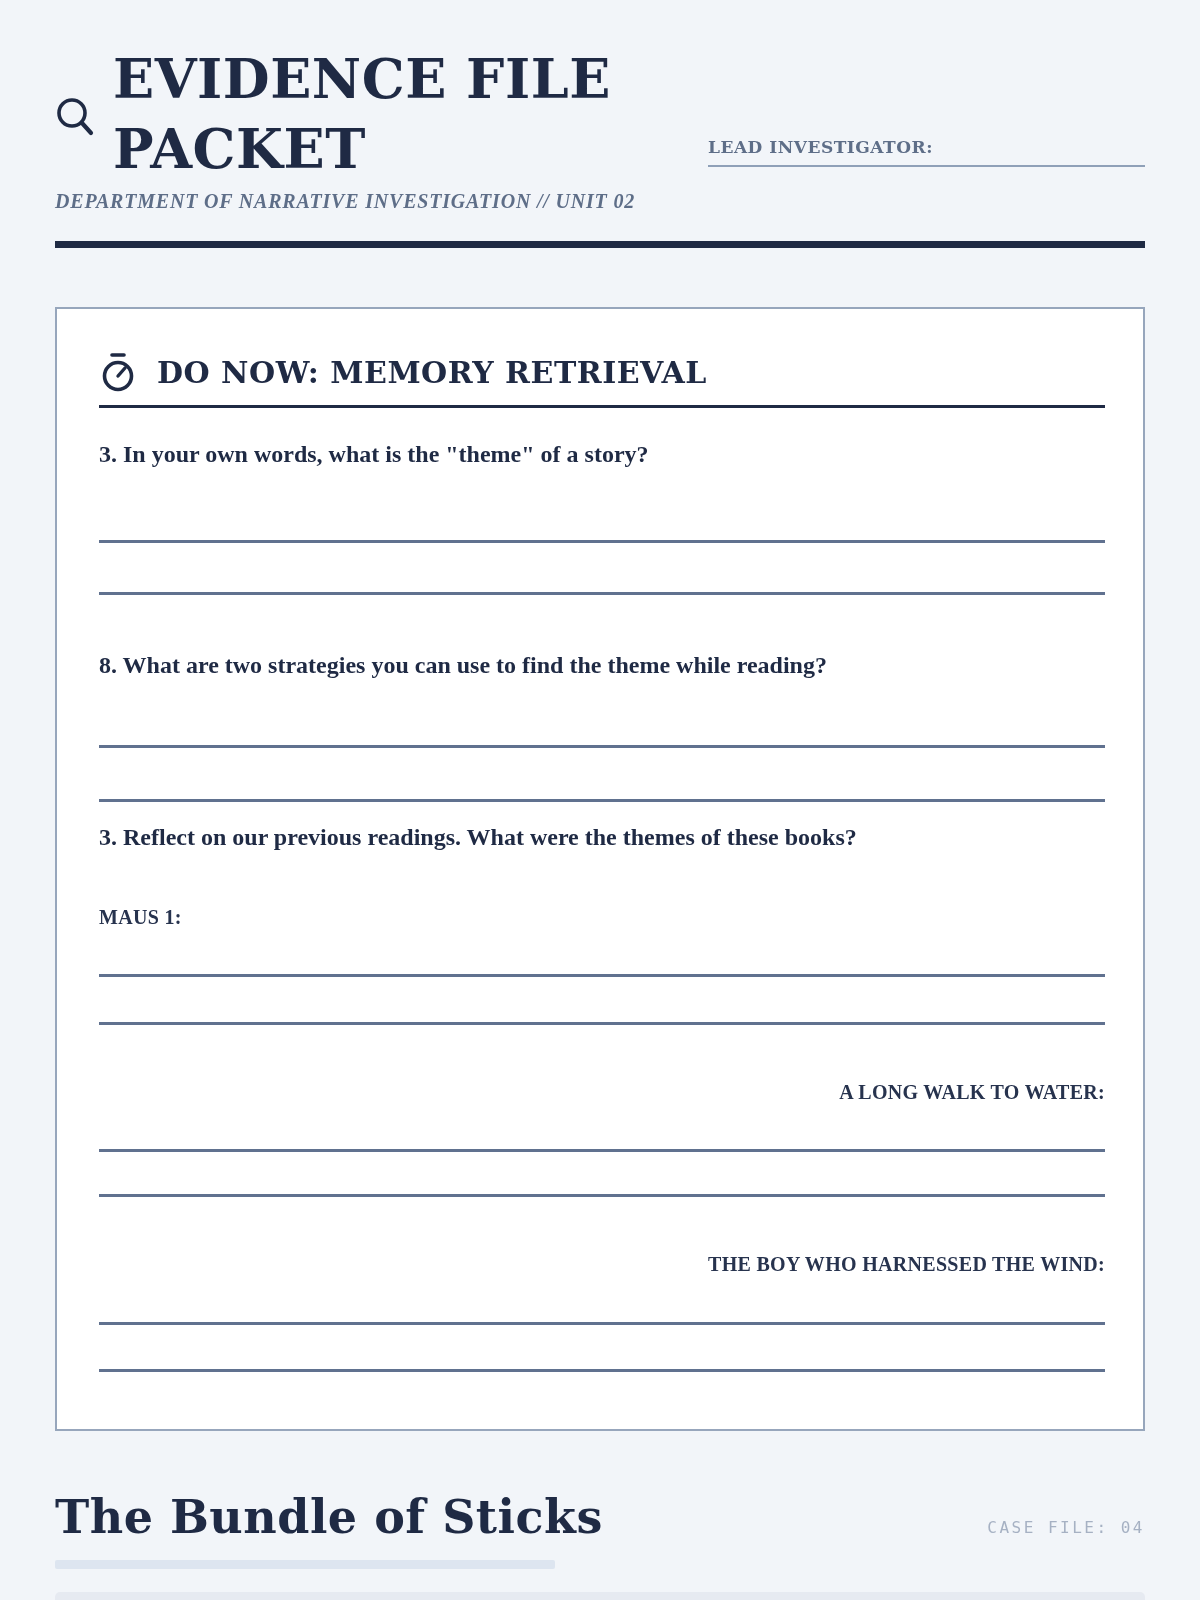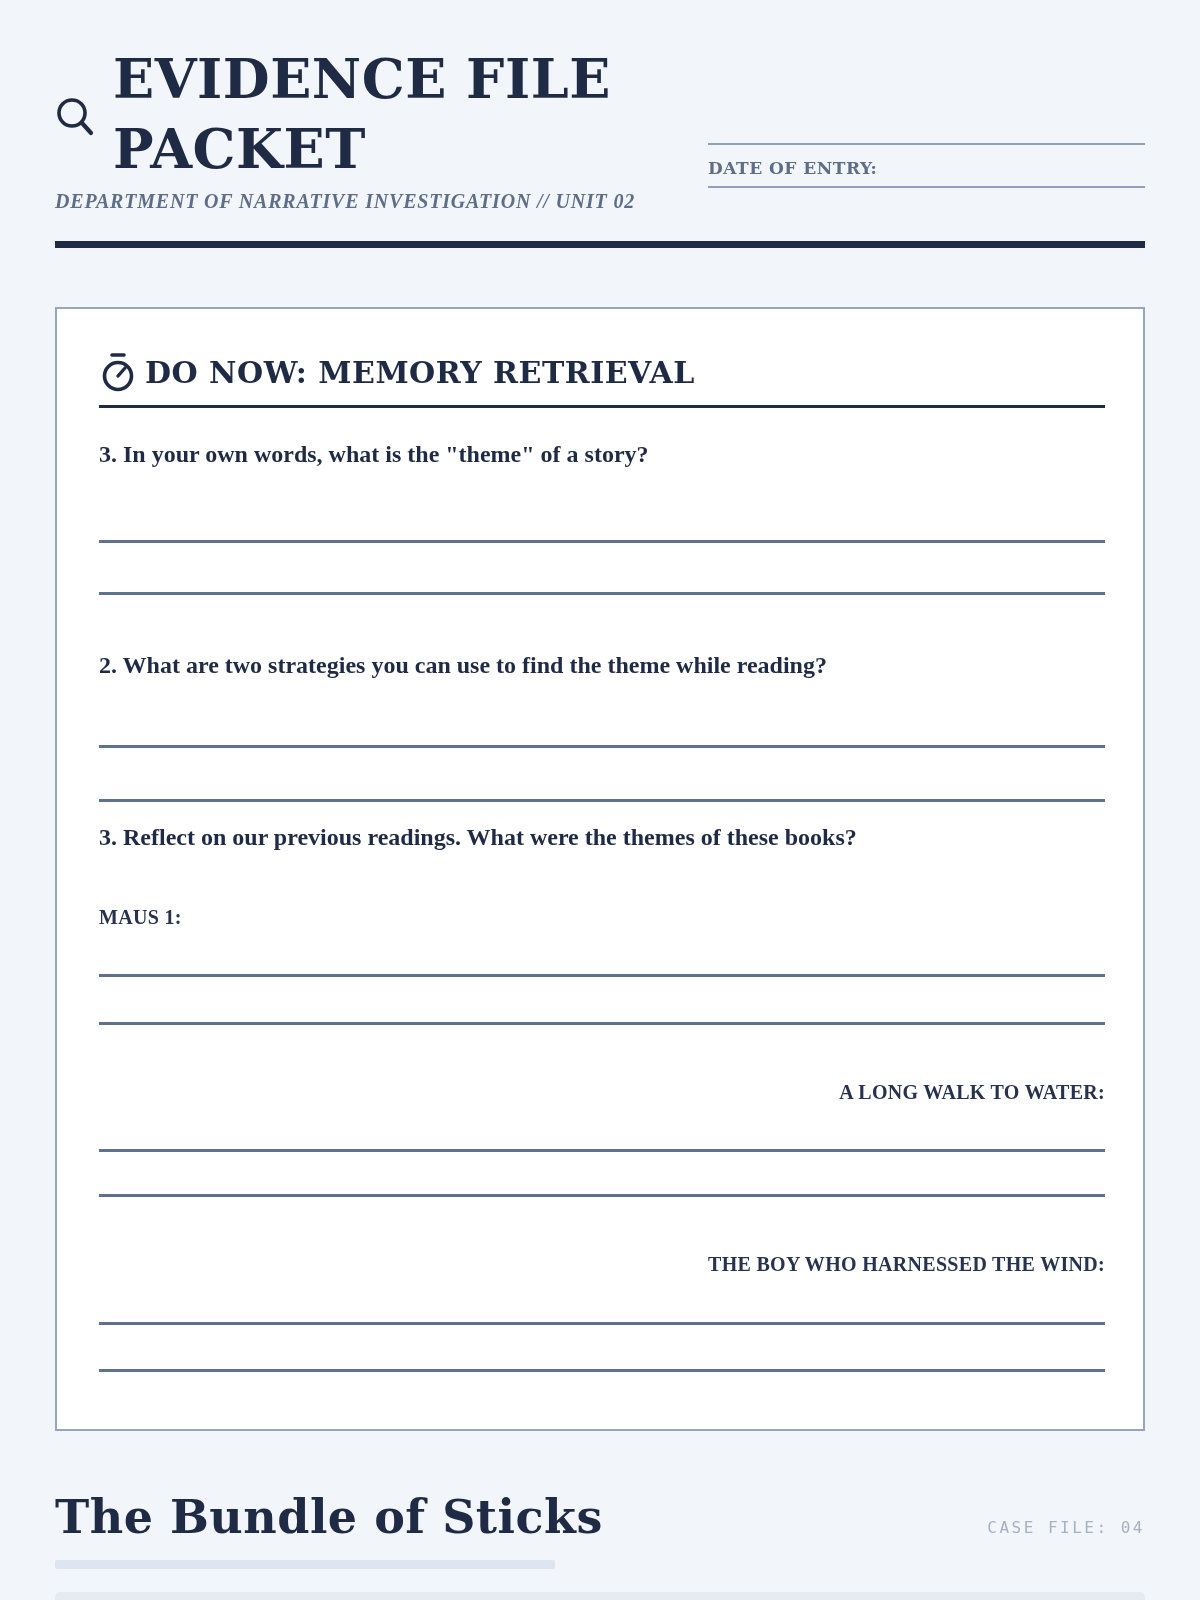--- a/index.html
+++ b/index.html
@@ -49,21 +49,21 @@
   
   .card {
     position: absolute; left: 55px; top: 307px;
     width: 1090px; height: 1124px;
     background: #ffffff;
     border: 2px solid #97a6bc;
     padding: 0 38px 0 42px;
   }
   .do-now-header {
     margin-top: 42px;
-    display: flex; align-items: center; gap: 8px;
+    display: flex; align-items: center; gap: 20px;
     padding-bottom: 12px;
     border-bottom: 3px solid #1f2a44;
   }
   .stopwatch-wrap { width: 38px; height: 42px; flex: 0 0 auto; }
   .do-now-title {
     font-size: 30px; font-weight: bold; letter-spacing: 0.5px; color: #1f2a44;
   }
   .question {
     font-family: "Liberation Serif", serif;
     font-weight: bold; font-size: 24px; line-height: 1.25; color: #1f2a44;
@@ -122,24 +122,21 @@
       <circle class="stroke" cx="17" cy="17" r="13" stroke-width="3.6"></circle>
       <line class="stroke" x1="27" y1="27" x2="36" y2="37" stroke-width="4.2"></line>
     </svg>
   </div>
   <div class="doc-title">EVIDENCE FILE PACKET</div>
 </div>
 <div class="doc-subtitle">DEPARTMENT OF NARRATIVE INVESTIGATION // UNIT 02</div>
 
 <div class="header-fields">
   <div class="field-row">
-    <div class="field-line"></div>
-  </div>
-  <div class="field-row">
-    <div class="field-label">DATE OF ENTRY:</div>
+    <div class="field-label">LEAD INVESTIGATOR:</div>
     <div class="field-line"></div>
   </div>
 </div>
 
 <div class="header-bar"></div>
 
 <div class="card">
 
   <div class="do-now-header">
     <div class="stopwatch-wrap">
@@ -149,21 +146,21 @@
         <line class="stroke" x1="19" y1="25" x2="26" y2="17" stroke-width="3.4"></line>
       </svg>
     </div>
     <div class="do-now-title">DO NOW: MEMORY RETRIEVAL</div>
   </div>
 
   <div class="question q1">3. In your own words, what is the "theme" of a story?</div>
   <div class="answer-line mt71"></div>
   <div class="answer-line mt49"></div>
 
-  <div class="question q2">2. What are two strategies you can use to find the theme while reading?</div>
+  <div class="question q2">8. What are two strategies you can use to find the theme while reading?</div>
   <div class="answer-line mt66"></div>
   <div class="answer-line mt51"></div>
 
   <div class="question q3">3. Reflect on our previous readings. What were the themes of these books?</div>
 
   <div class="book-label bl">MAUS 1:</div>
   <div class="answer-line mt44"></div>
   <div class="answer-line mt45"></div>
 
   <div class="book-label bl2">A LONG WALK TO WATER:</div>

